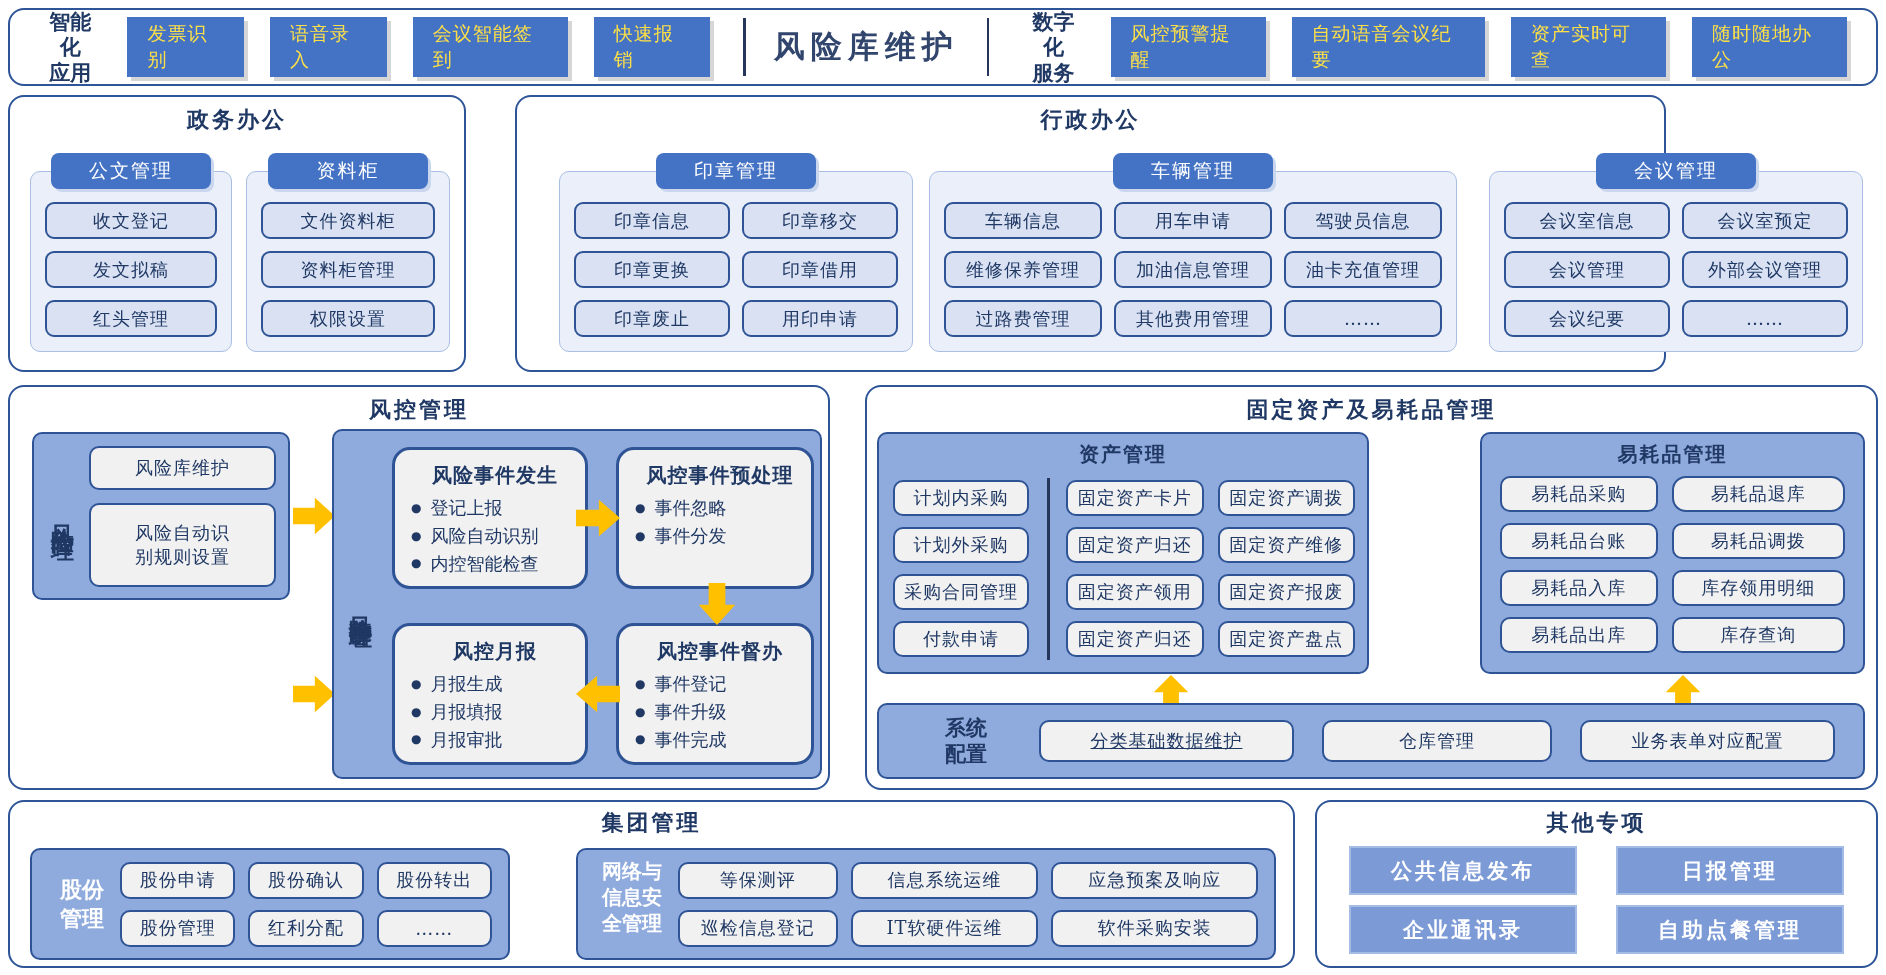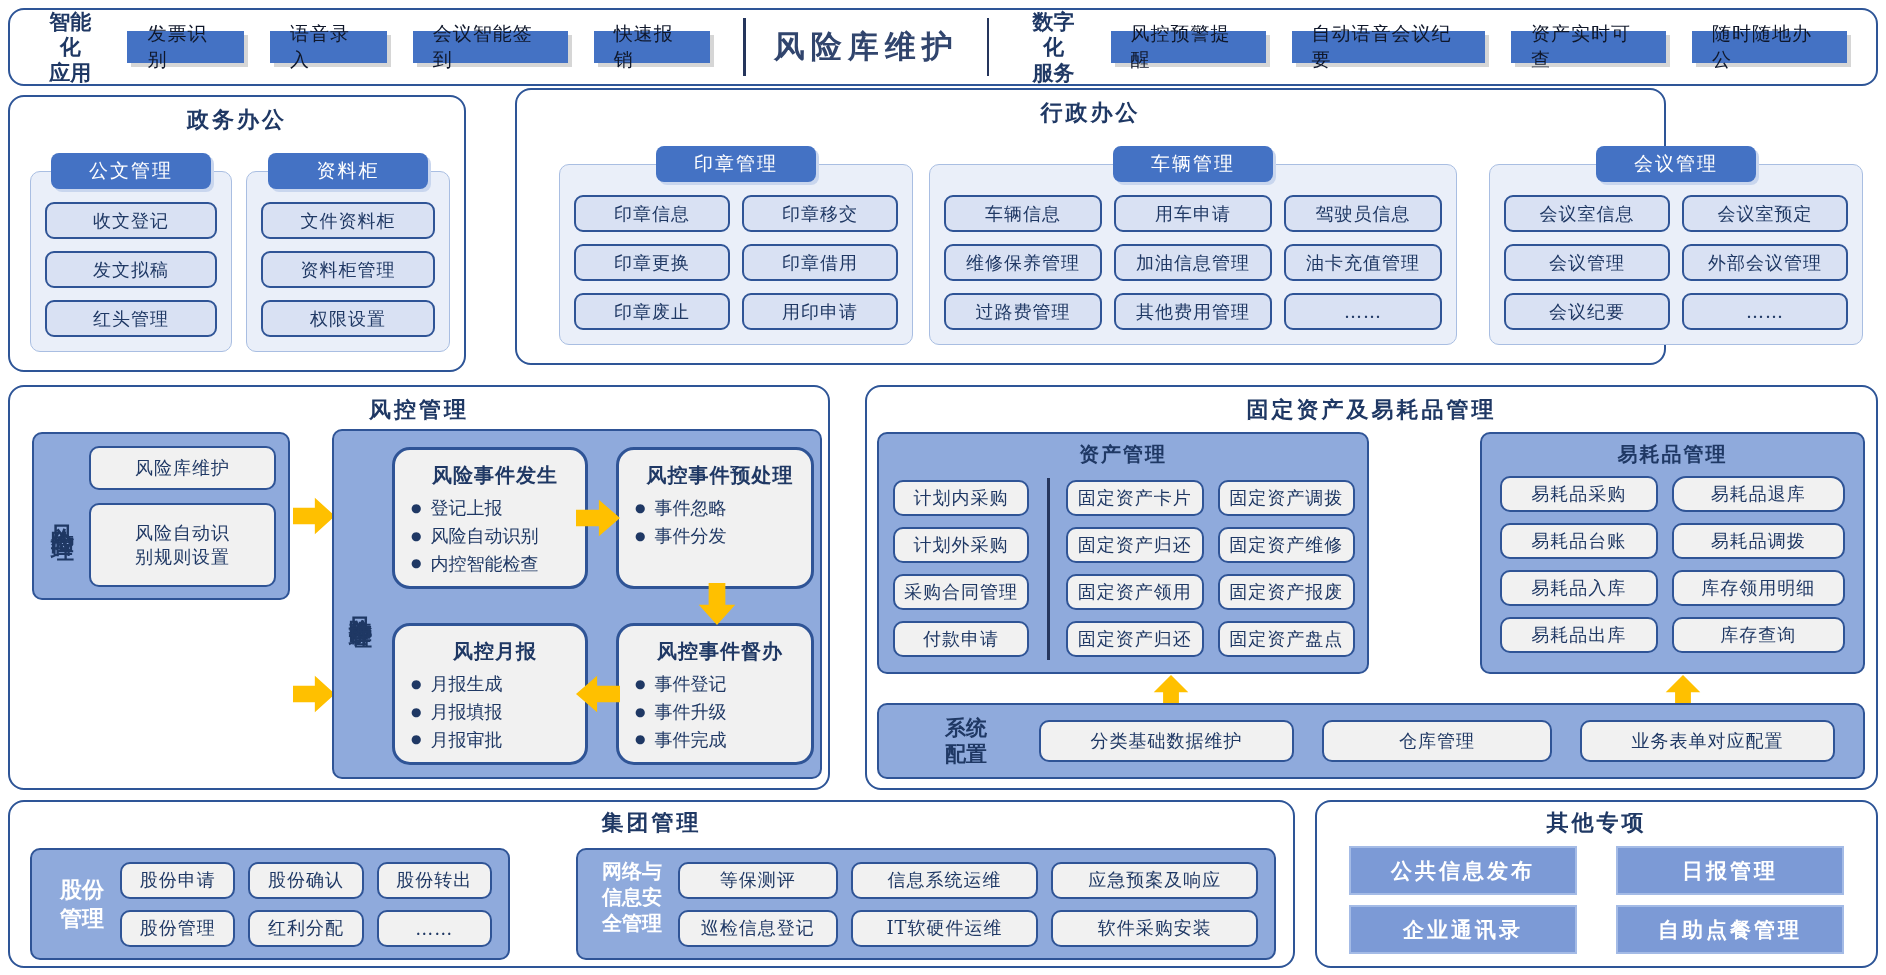--- a/index.html
+++ b/index.html
@@ -4,21 +4,21 @@
 <style>
   html,body { margin:0; padding:0; background:#fff; }
   #app { position:relative; width:1886px; height:975px; background:#fff;
          font-family:"DejaVu Serif","Liberation Serif",serif; color:#1F3864; overflow:hidden; }
   .section { position:absolute; border:2.5px solid #2E5597; border-radius:16px; background:#fff; box-sizing:border-box; }
   .sec-title { position:absolute; top:8px; left:0; right:0; text-align:center;
                font-size:22px; font-weight:bold; letter-spacing:3px; color:#1F3864; }
   
   #topbar { left:8px; top:8px; width:1870px; height:78px; display:flex; align-items:center; padding:0 16px; }
   .tb-label { font-weight:bold; font-size:21px; line-height:1.2; white-space:pre-line; text-align:center; margin:0 14px; }
-  .tb-btn { height:32px; background:#4472C4; color:#0f172a; font-size:19px; display:flex; align-items:center;
+  .tb-btn { height:60px; background:#4472C4; color:#fde047; font-size:19px; display:flex; align-items:center;
             justify-content:center; padding:0 20px; margin:16px 13px; min-width:105px; letter-spacing:1px;
             box-shadow:4px 4px 0 #d6d6d6; box-sizing:border-box; }
   .tb-div { width:2.5px; height:58px; background:#25355C; margin:0 20px; }
   .tb-title { font-size:31px; font-weight:bold; letter-spacing:6px; color:#31456D; margin:0 8px; white-space:nowrap; }
   
   .grp { position:absolute; }
   .pill { width:160px; height:36px; background:#4472C4; color:#fff; border-radius:8px; display:flex; align-items:center;
           justify-content:center; font-size:19px; letter-spacing:2px; position:relative; z-index:2; margin:0 auto;
           box-shadow:3px 3px 0 #C9D6EE; }
   .panel { background:#EAEFF9; border:1.5px solid #A9BEE2; border-radius:10px; margin-top:-18px;
@@ -89,21 +89,21 @@
     <div class="grp" style="left:236px;top:56px;width:204px;">
       <div class="pill">资料柜</div>
       <div class="panel cols1">
         <div class="itm">文件资料柜</div>
         <div class="itm">资料柜管理</div>
         <div class="itm">权限设置</div>
       </div>
     </div>
   </div>
 
-  <div class="section" style="left:515px;top:88px;width:1151px;height:277px;">
+  <div class="section" style="left:515px;top:95px;width:1151px;height:277px;">
     <div class="sec-title">行政办公</div>
     <div class="grp" style="left:42px;top:56px;width:354px;">
       <div class="pill">印章管理</div>
       <div class="panel cols2">
         <div class="itm">印章信息</div>
         <div class="itm">印章移交</div>
         <div class="itm">印章更换</div>
         <div class="itm">印章借用</div>
         <div class="itm">印章废止</div>
         <div class="itm">用印申请</div>
@@ -230,21 +230,21 @@
       </div>
     </div>
 
     <div class="arr" style="left:286px;top:288px;width:36px;height:36px;transform:rotate(-90deg);"></div>
     <div class="arr" style="left:798px;top:288px;width:36px;height:36px;transform:rotate(-90deg);"></div>
 
     <div class="mpanel flexpanel" style="left:10px;top:316px;width:988px;height:76px;">
       <div style="font-size:21px;font-weight:bold;white-space:pre-line;line-height:1.25;margin-left:42px;width:90px;text-align:center;">系统
 配置</div>
       <div style="flex:1;display:flex;justify-content:space-evenly;align-items:center;">
-        <div class="itm-gray" style="height:42px;width:255px;">分类基础数据维护</div>
+        <div class="itm-gray" style="height:42px;width:255px;text-decoration:underline;">分类基础数据维护</div>
         <div class="itm-gray" style="height:42px;width:230px;">仓库管理</div>
         <div class="itm-gray" style="height:42px;width:255px;">业务表单对应配置</div>
       </div>
     </div>
   </div>
 
   <div class="section" style="left:8px;top:800px;width:1287px;height:168px;">
     <div class="sec-title" style="top:6px;">集团管理</div>
 
     <div class="mpanel flexpanel" style="left:20px;top:46px;width:480px;height:112px;">

